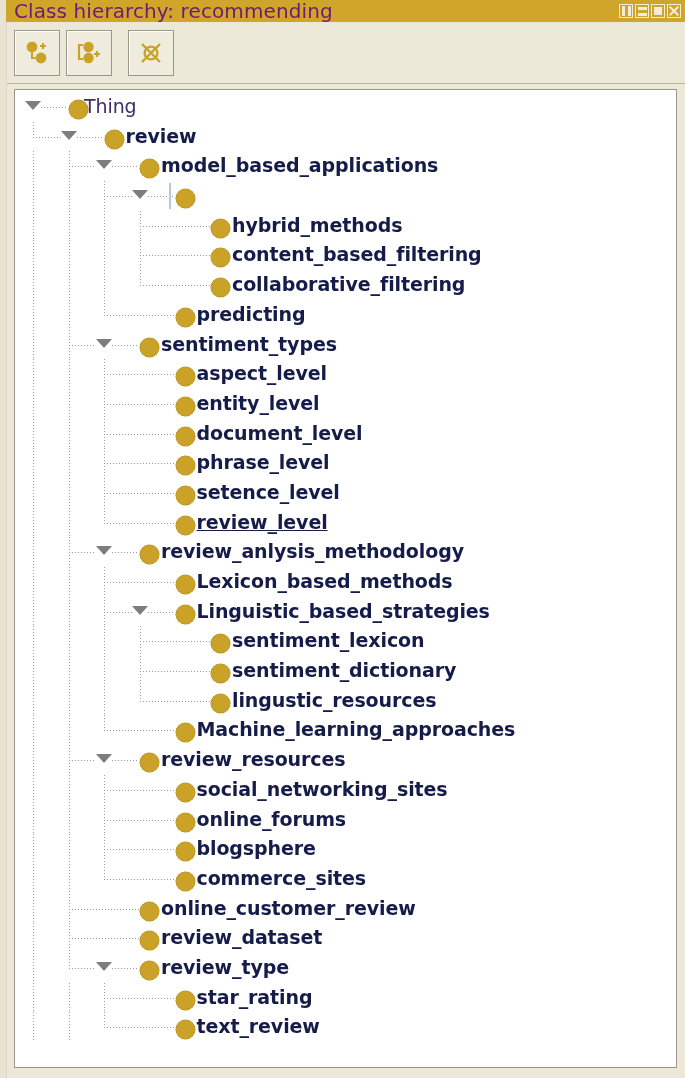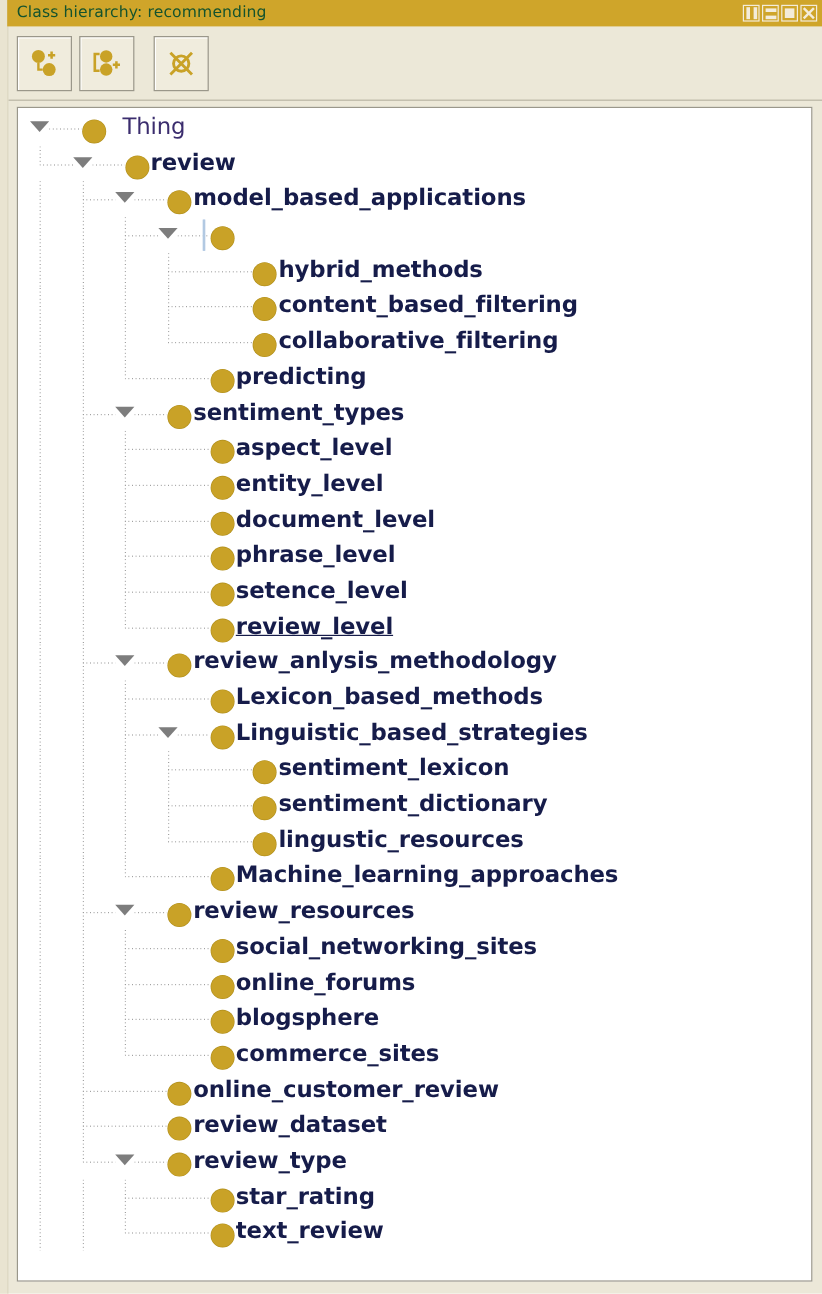--- a/index.html
+++ b/index.html
@@ -42,22 +42,22 @@
     height: 22px;
     background: #cfa52a;
     display: flex;
     align-items: center;
     justify-content: space-between;
     padding: 0 4px 0 8px;
     box-sizing: border-box;
     flex: 0 0 auto;
   }
   .title-text {
-    color: #14532d;
-    font-size: 13px;
+    color: #701a75;
+    font-size: 20px;
     font-weight: normal;
     letter-spacing: 0.1px;
     white-space: nowrap;
     line-height: 22px;
   }
   .win-controls {
     display: flex;
     gap: 2px;
     align-items: center;
   }
@@ -289,21 +289,21 @@
     </div>
 
   </div>
 
   <div class="tree-panel-wrap">
     <div class="tree" id="tree">
         <div class="row">
           <div class="hline" style="left: 26px; width: 27px;"></div>
           <div class="toggle" style="left: 10px;"></div>
           <div class="node-dot" style="left: 54px;"></div>
-          <div class="node-label root" style="left: 87px;">Thing</div>
+          <div class="node-label root" style="left: 69px;">Thing</div>
         </div>
         <div class="row">
           <div class="vline" style="left: 18px; bottom: auto; height: 15px;"></div>
           <div class="hline" style="left: 18px; width: 27.5px;"></div>
           <div class="hline" style="left: 61.5px; width: 27px;"></div>
           <div class="toggle" style="left: 45.5px;"></div>
           <div class="node-dot" style="left: 89.5px;"></div>
           <div class="node-label" style="left: 110.5px;">review</div>
         </div>
         <div class="row">

